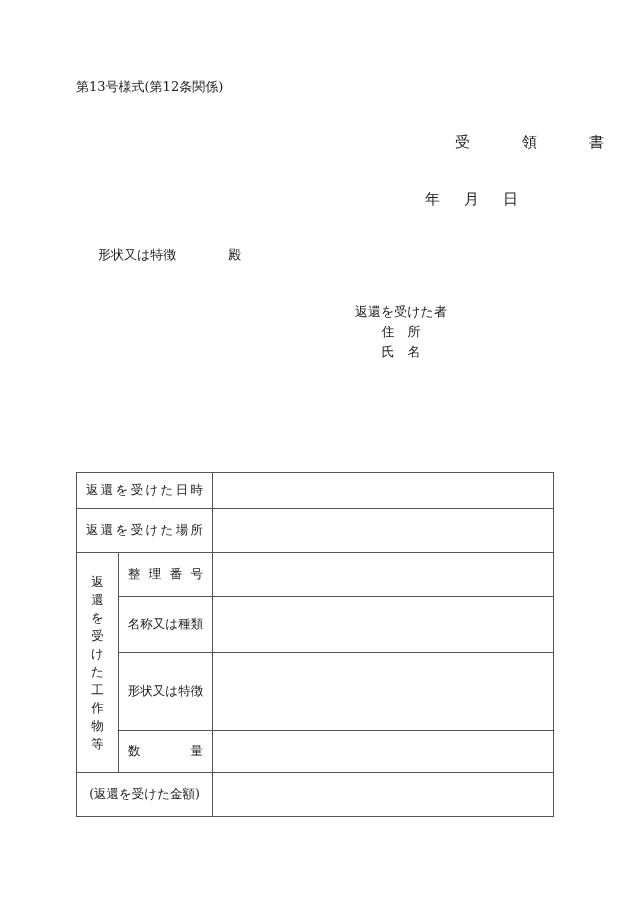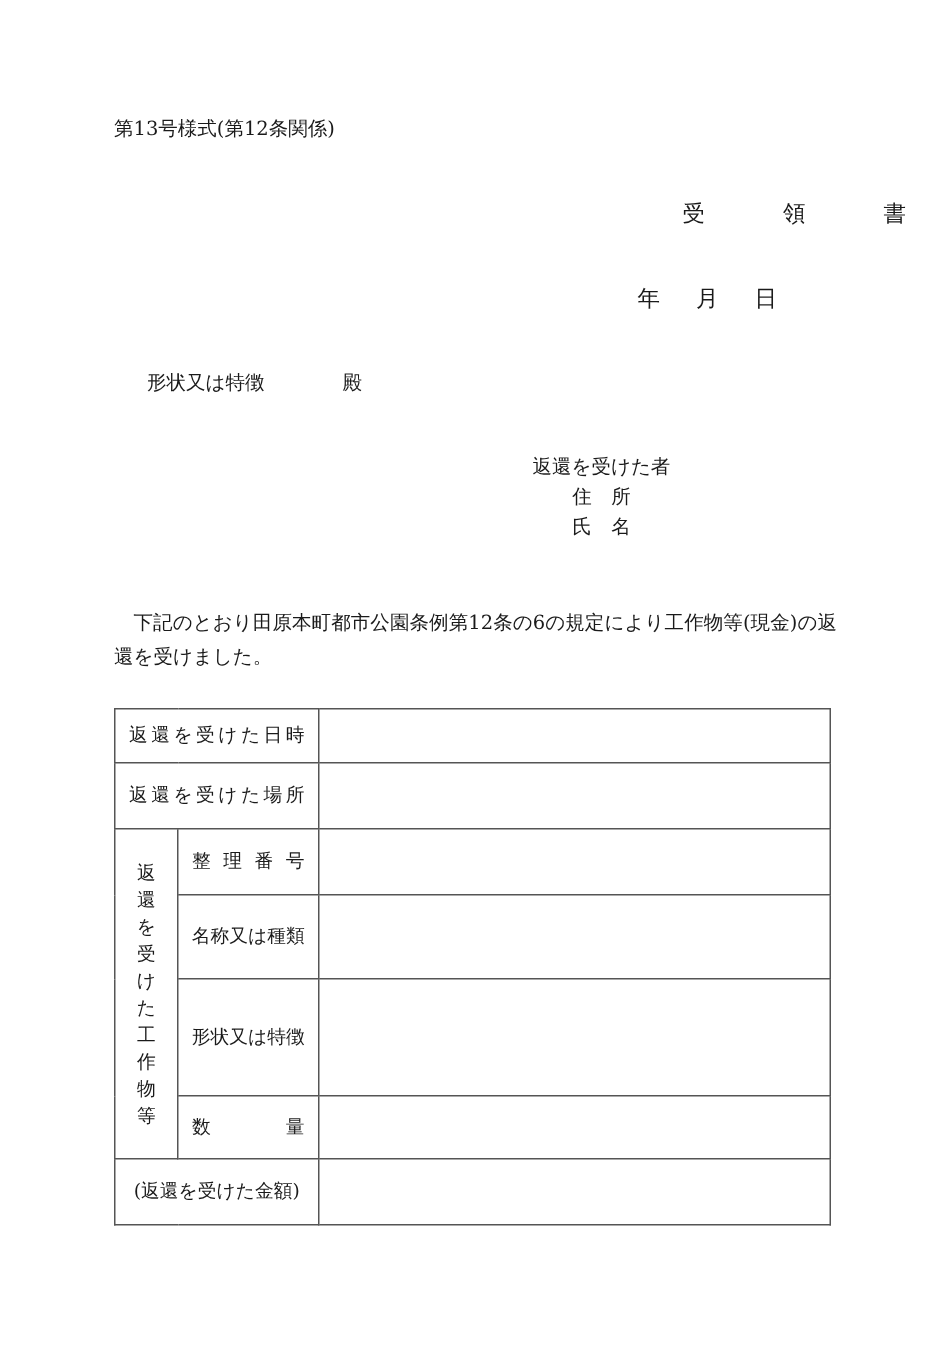--- a/index.html
+++ b/index.html
@@ -172,21 +172,20 @@
   <div class="addressee">
     <span>形状又は特徴</span><span class="honorific">殿</span>
   </div>
 
   <div class="receiver-block">
     <span class="rb-line">返還を受けた者</span>
     <span class="rb-line">住　所</span>
     <span class="rb-line">氏　名</span>
   </div>
 
-  <div class="body-text">下記のとおり田原本町都市公園条例第12条の6の規定により工作物等(現金)の返還を受けました。</div>
 
   <table class="form-table">
     <colgroup>
       <col class="col-vert">
       <col class="col-sublabel">
       <col>
     </colgroup>
     <tbody>
 
       <tr class="r-datetime">

